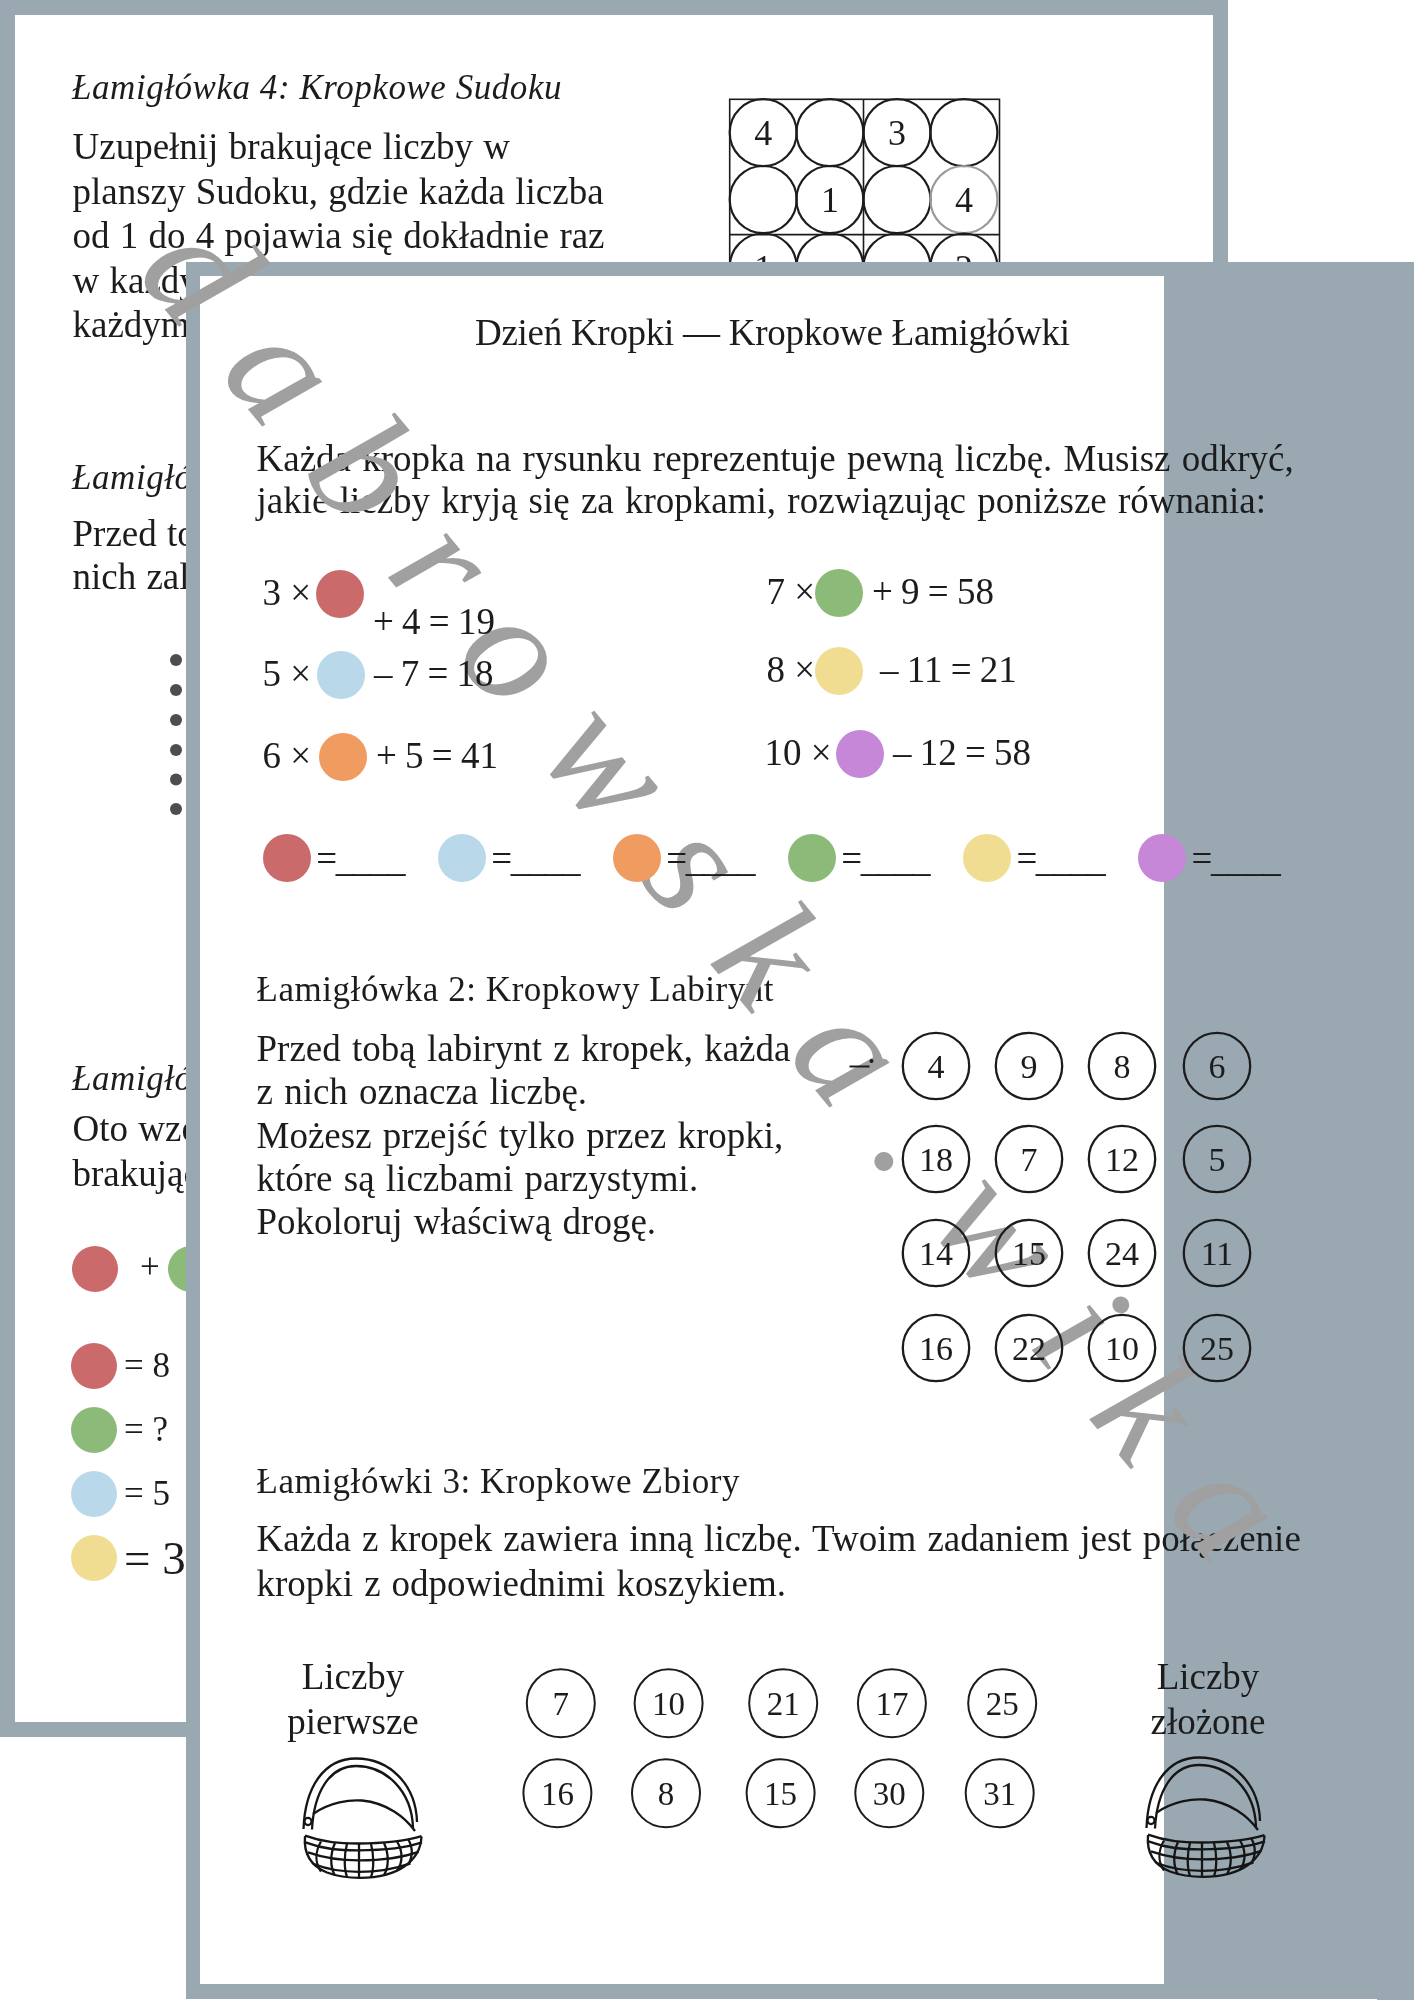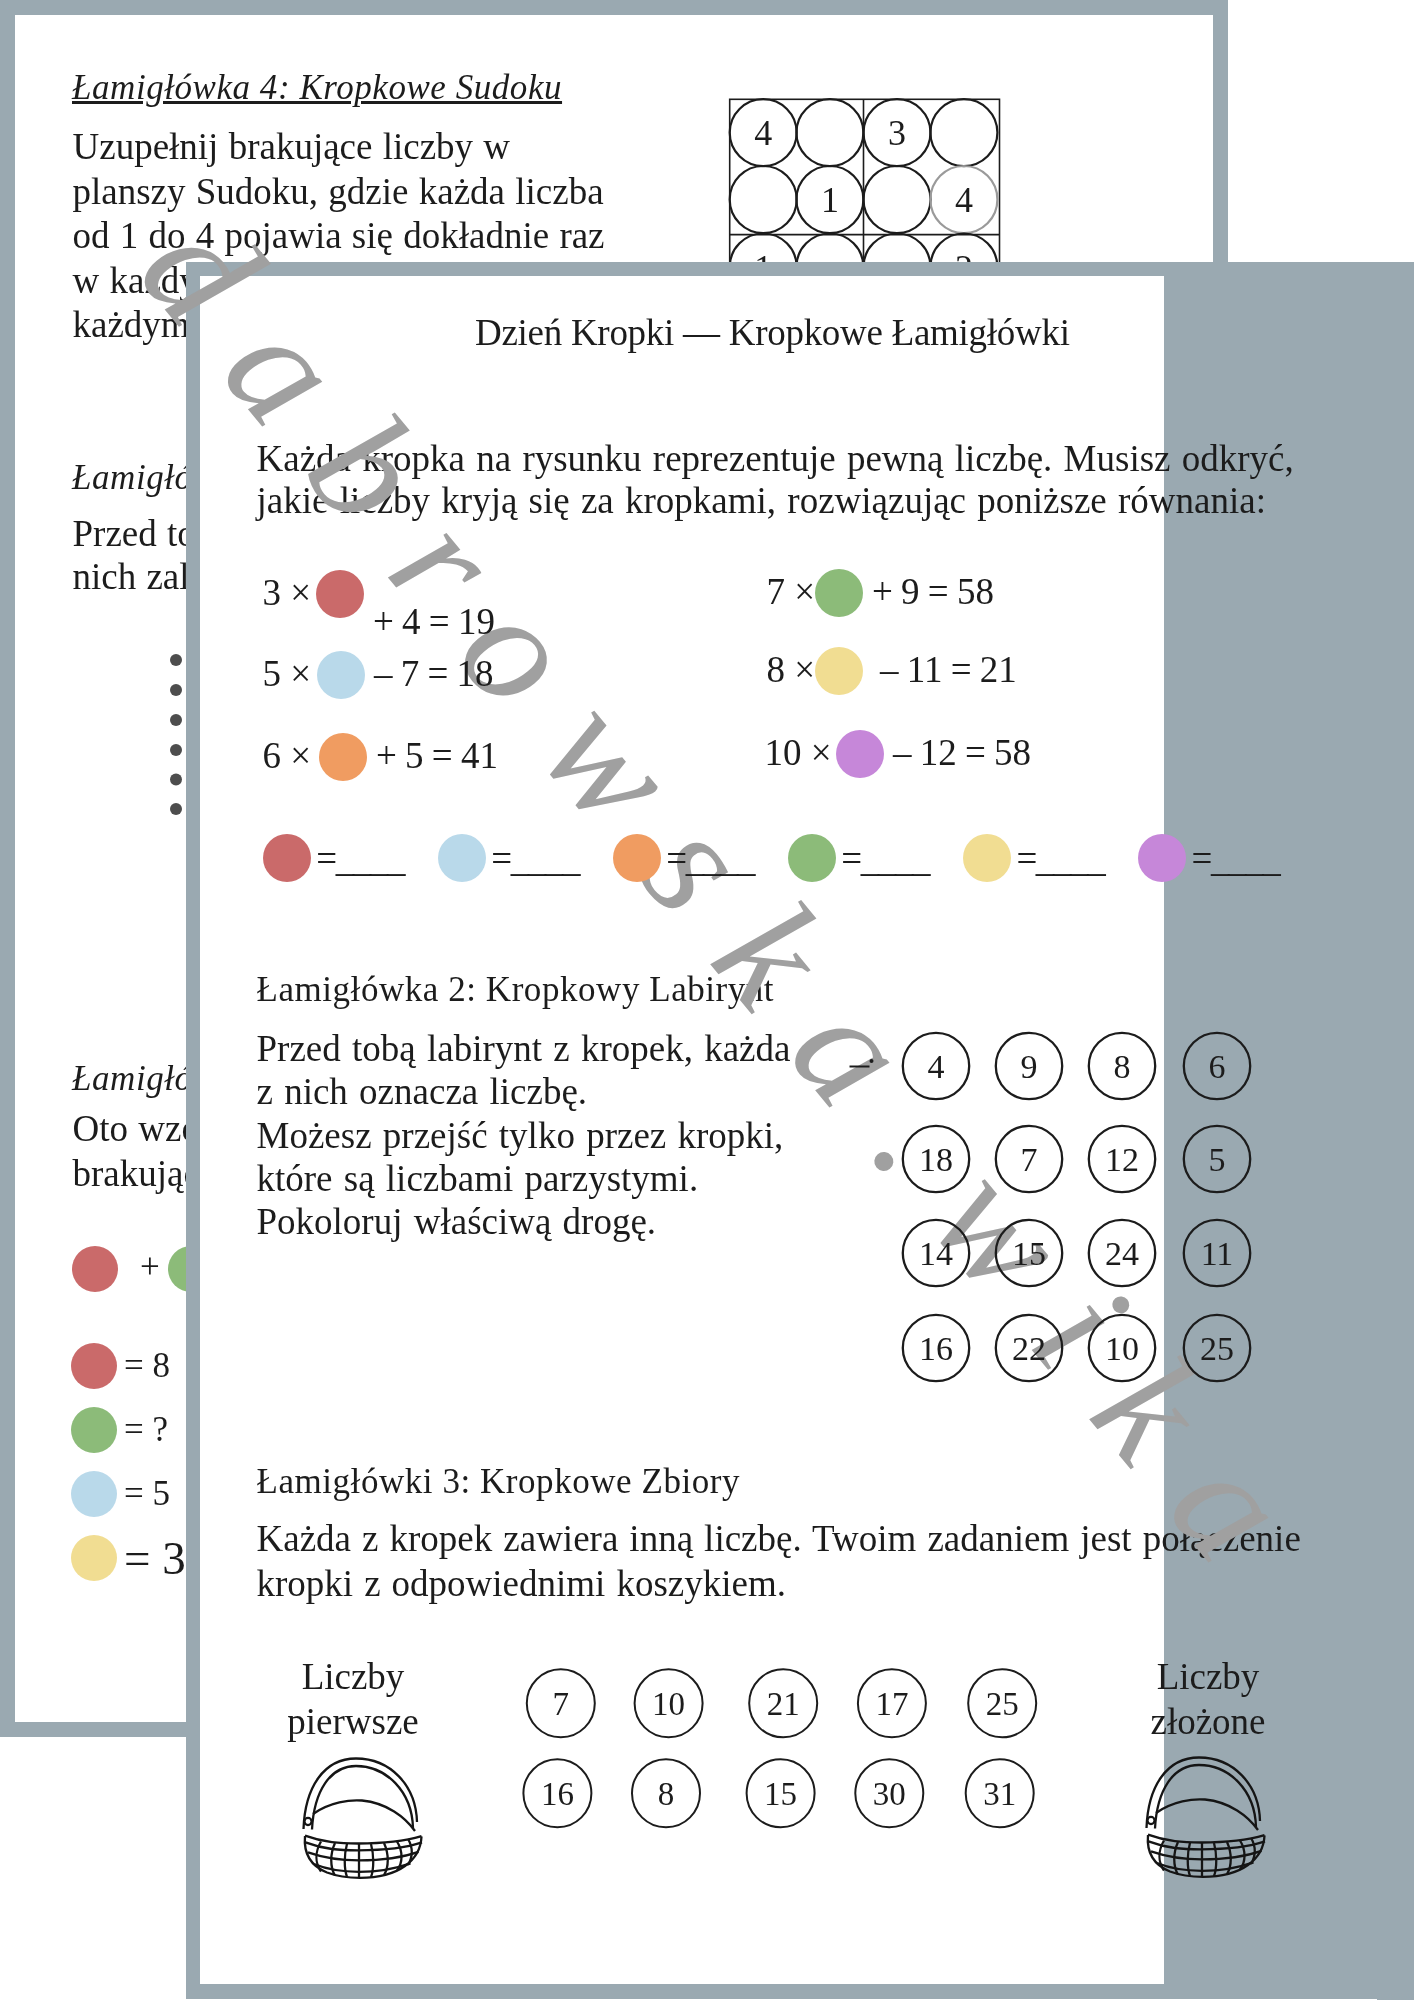--- a/index.html
+++ b/index.html
@@ -10,21 +10,21 @@
   .pg{position:absolute;background:#ffffff;}
   .body37{font-size:37px;line-height:40px;}
   .h35{font-size:35px;line-height:40px;letter-spacing:0.55px;}
   .dot{position:absolute;border-radius:50%;}
 </style>
 </head>
 <body>
 
 <div id="page1" class="pg" style="left:15px;top:15px;width:1198px;height:1707px;z-index:1;">
 
-  <div class="abs h35" style="left:57px;top:53px;font-style:italic;text-decoration:underline;">Łamigłówka 4: Kropkowe Sudoku</div>
+  <div class="abs h35" style="left:57px;top:53px;font-style:italic;">Łamigłówka 4: Kropkowe Sudoku</div>
   <div class="abs" style="left:57.5px;top:110px;font-size:37px;line-height:44.6px;word-spacing:1px;">Uzupełnij brakujące liczby w<br>planszy Sudoku, gdzie każda liczba<br>od 1 do 4 pojawia się dokładnie raz<br>w każdym wierszu, kolumnie i w<br>każdym kwadracie 2×2.</div>
 
   <div class="abs h35" style="left:57px;top:442.9px;font-style:italic;">Łamigłówka 5: Kropkowe Wzory</div>
   <div class="abs" style="left:57.5px;top:498.3px;font-size:37px;line-height:42.6px;word-spacing:1px;">Przed tobą wzory z kropek, z<br>nich zależy ukryta liczba.</div>
 
   <div class="abs h35" style="left:57px;top:1043.9px;font-style:italic;">Łamigłówka 6: Kropkowe Sumy</div>
   <div class="abs" style="left:57.5px;top:1091.4px;font-size:37px;line-height:45px;word-spacing:1px;">Oto wzór sumowania kropek,<br>brakujące liczby uzupełnij.</div>
 
   <div class="dot" style="left:57px;top:1231px;width:46px;height:46px;background:#ca6a6a;"></div>
   <div class="abs" style="left:125px;top:1232px;font-size:35px;line-height:40px;">+</div>

